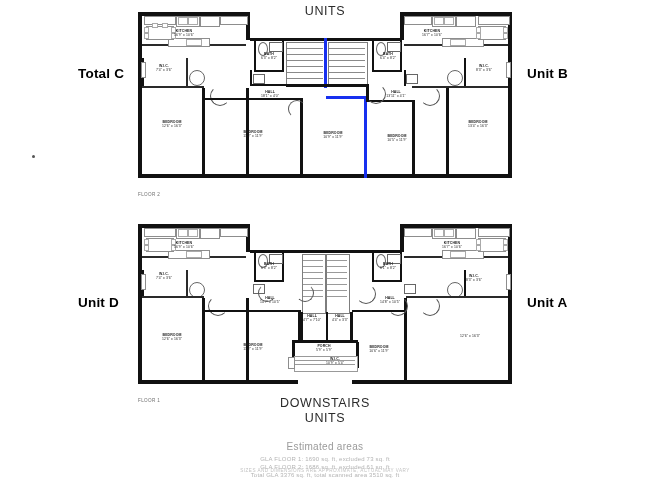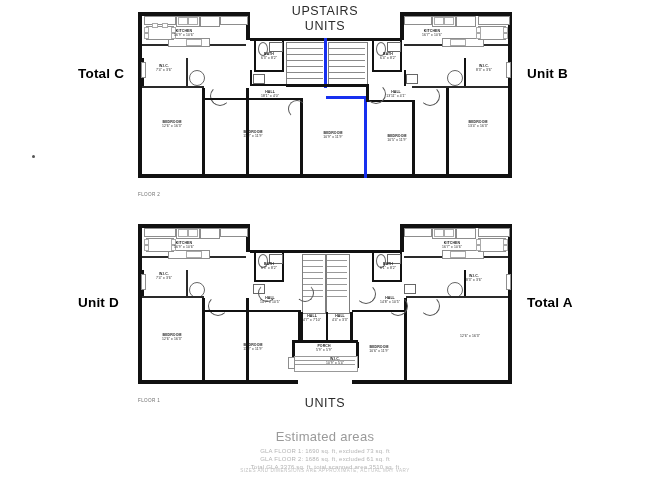--- a/index.html
+++ b/index.html
@@ -37,41 +37,40 @@
   
   .door{position:absolute;border:1px solid #555;border-radius:100%;
         background:transparent;}
 
   
   .ov{position:absolute;border:1px solid #666;border-radius:50%;background:#fff;}
   .rect{position:absolute;border:1px solid #666;background:#fff;}
 
   
   .est{position:absolute;left:0;width:650px;text-align:center;}
-  .est .t{font-size:13px;color:#9a9a9a;letter-spacing:.3px;}
+  .est .t{font-size:10px;color:#9a9a9a;letter-spacing:.3px;margin-top:12px;}
   .est .l{font-size:6px;color:#b4b4b4;letter-spacing:.2px;line-height:8.2px;}
   .disc{position:absolute;left:0;width:650px;text-align:center;
         font-size:4.6px;color:#c3c3c3;letter-spacing:.5px;}
 
   .dot{position:absolute;width:3px;height:3px;border-radius:50%;background:#555;}
 </style>
 </head>
 <body>
 
 <div class="stage">
 
   <div class="heading" style="left:275px;top:4px;width:100px;">
-    <div>UPSTAIRS</div>
     <div>UNITS</div>
   </div>
 
   <div class="unit-tag" style="left:78px;top:66px;">Total C</div>
   <div class="unit-tag" style="left:527px;top:66px;">Unit B</div>
   <div class="unit-tag" style="left:78px;top:295px;">Unit D</div>
-  <div class="unit-tag" style="left:527px;top:295px;">Total A</div>
+  <div class="unit-tag" style="left:527px;top:295px;">Unit A</div>
 
   <div class="dot" style="left:32px;top:155px;"></div>
 
   <div>
 
     <div class="wall" style="left:138px;top:12px;width:112px;height:4px;"></div>
     <div class="wall" style="left:138px;top:12px;width:4px;height:166px;"></div>
     <div class="wall" style="left:138px;top:174px;width:224px;height:4px;"></div>
 
     <div class="wall" style="left:246px;top:12px;width:4px;height:28px;"></div>
@@ -427,20 +426,21 @@
 
     <div class="lbl" style="left:335px;top:357px;">
       <b>W.I.C.</b>
       <span>10'9" x 5'4"</span>
     </div>
 
     <div class="floor-tag" style="left:138px;top:398px;">FLOOR 1</div>
   </div>
 
   <div class="heading" style="left:275px;top:396px;width:100px;">
+    <div>DOWNSTAIRS</div>
     <div>UNITS</div>
   </div>
 
   <div class="est" style="top:429px;">
     <div class="t">Estimated areas</div>
     <div class="l" style="margin-top:3px;">GLA FLOOR 1: 1690 sq. ft, excluded 73 sq. ft</div>
     <div class="l">GLA FLOOR 2: 1686 sq. ft, excluded 61 sq. ft</div>
     <div class="l">Total GLA 3376 sq. ft, total scanned area 3510 sq. ft</div>
   </div>
   <div class="disc" style="top:468px;">SIZES AND DIMENSIONS ARE APPROXIMATE, ACTUAL MAY VARY</div>

